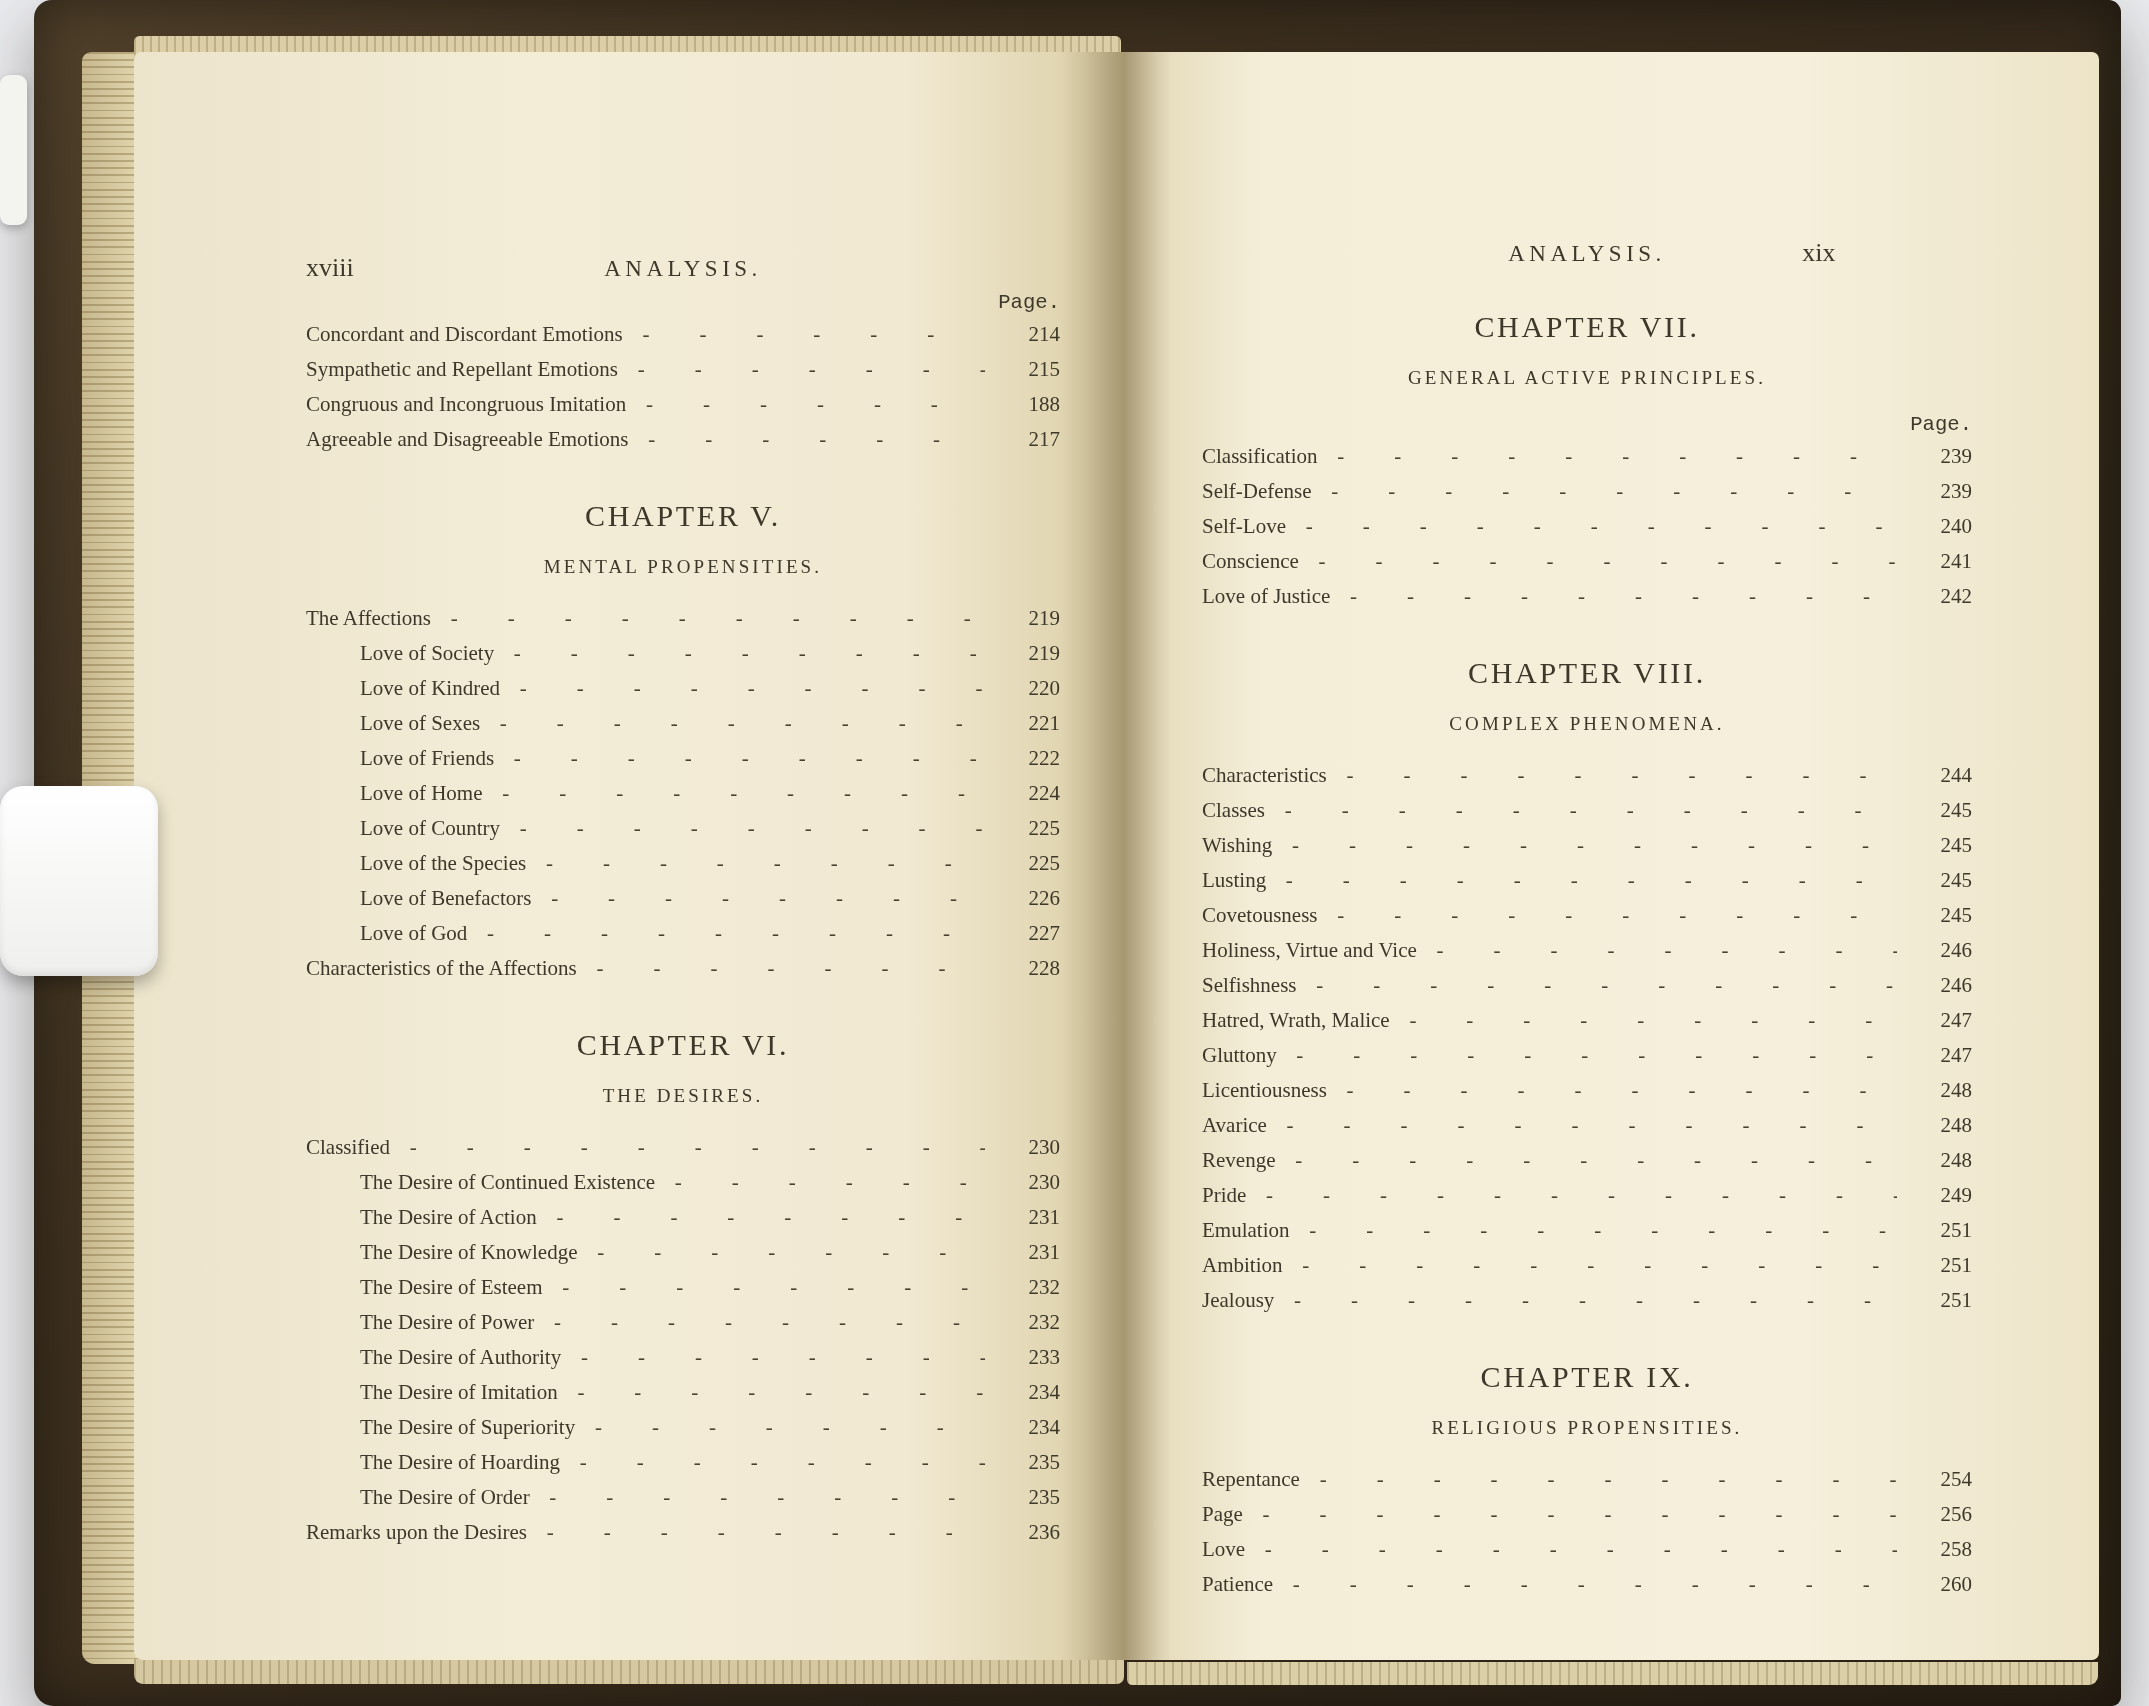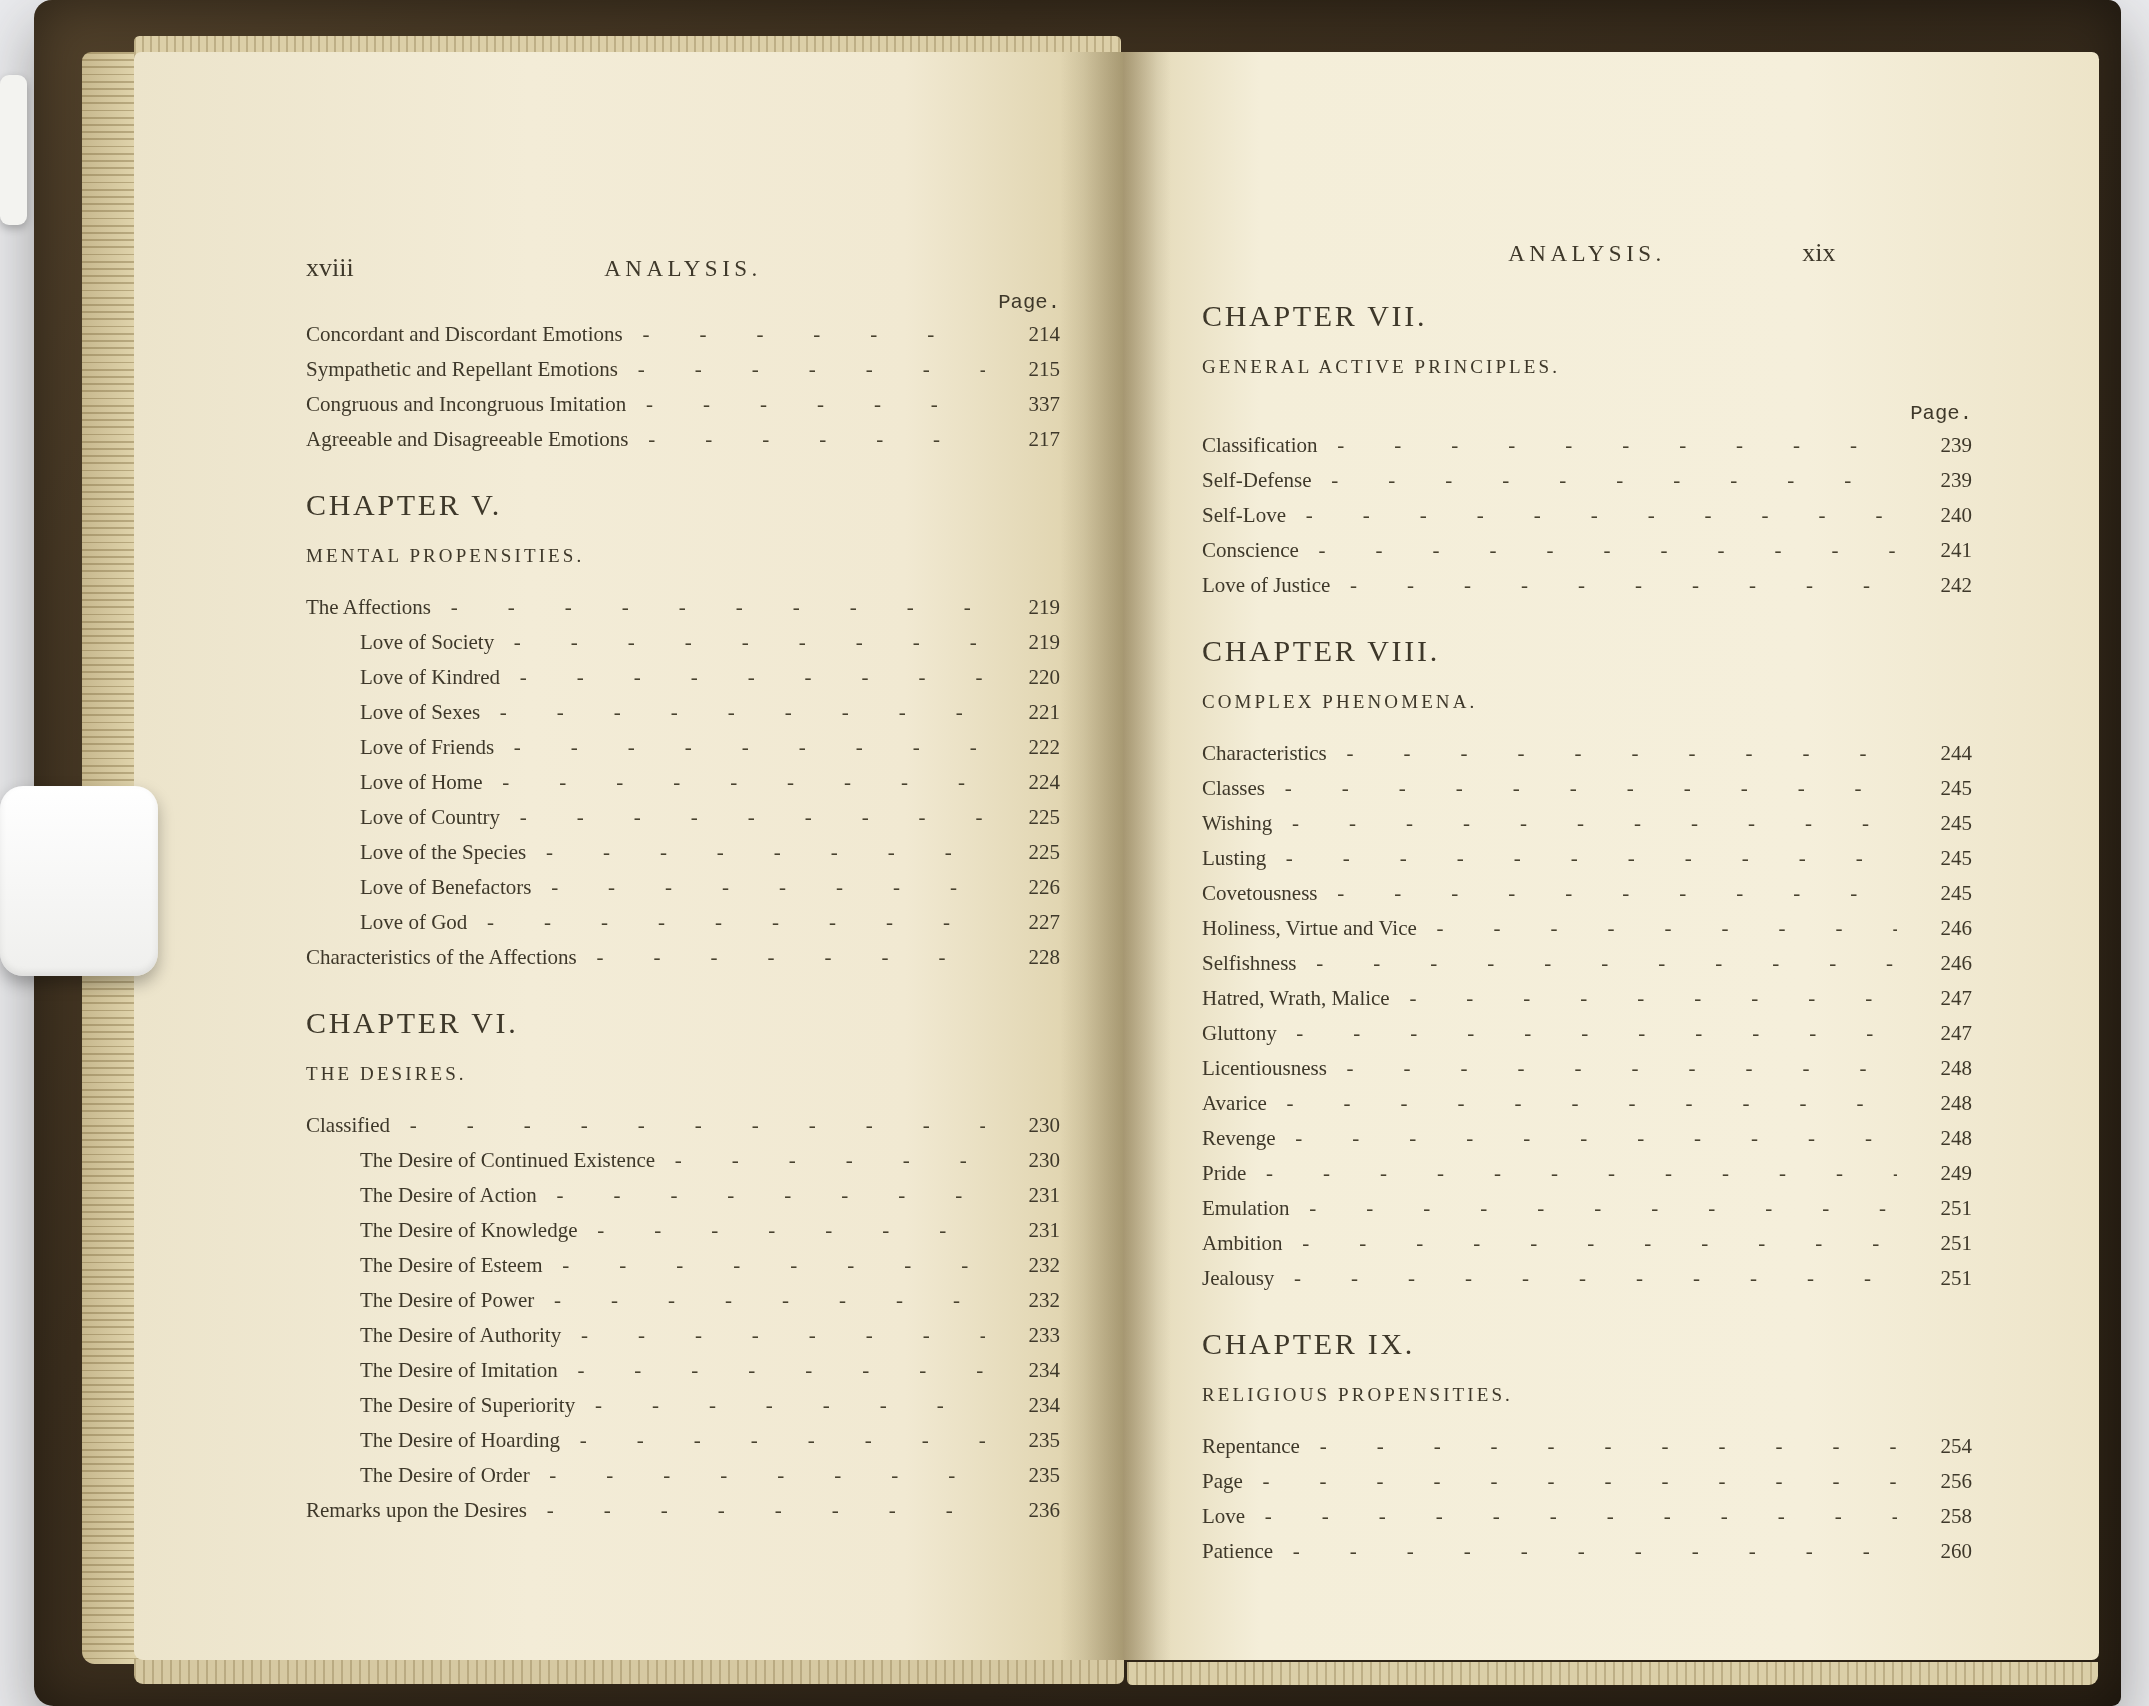--- a/index.html
+++ b/index.html
@@ -83,21 +83,21 @@
   .text-block{position:relative;}
   .page-left  .text-block{margin:201px 0 0 172px;width:754px;}
   .page-right .text-block{margin:186px 0 0 79px;width:770px;}
 
   .page-head{display:grid;grid-template-columns:1fr auto 1fr;align-items:baseline;margin-bottom:7.2px;}
   .running-head{font-size:23px;letter-spacing:4.5px;text-align:center;}
   .folio{font-size:26px;}
   .folio.right{text-align:center;}
   .head-spacer{display:inline-block;}
 
-  .chapter{margin-top:31px;margin-bottom:23px;}
+  .chapter{text-align:center;margin-top:42px;margin-bottom:23px;}
   .chapter-title{font-size:30px;letter-spacing:2.7px;}
   .chapter-subtitle{font-size:19px;letter-spacing:3.1px;margin-top:23px;}
 
   .page-label{text-align:right;font-size:20.6px;line-height:25px;margin-bottom:1.8px;font-family:Liberation Mono, monospace;}
 
   .toc-row{display:flex;align-items:baseline;font-size:21px;line-height:35px;}
   .toc-row.indent-1{padding-left:54px;}
   .toc-label{white-space:nowrap;}
   .toc-leader{
     flex:1;overflow:hidden;white-space:nowrap;
@@ -146,21 +146,21 @@
               <span class="toc-page">214</span>
             </div>
             <div class="toc-row indent-0">
               <span class="toc-label">Sympathetic and Repellant Emotions</span>
               <span class="toc-leader">------------------------------</span>
               <span class="toc-page">215</span>
             </div>
             <div class="toc-row indent-0">
               <span class="toc-label">Congruous and Incongruous Imitation</span>
               <span class="toc-leader">------------------------------</span>
-              <span class="toc-page">337</span>
+              <span class="toc-page">188</span>
             </div>
             <div class="toc-row indent-0">
               <span class="toc-label">Agreeable and Disagreeable Emotions</span>
               <span class="toc-leader">------------------------------</span>
               <span class="toc-page">217</span>
             </div>
           </div>
           <div class="toc-section">
             <div class="chapter">
               <div class="chapter-title">CHAPTER V.</div>

